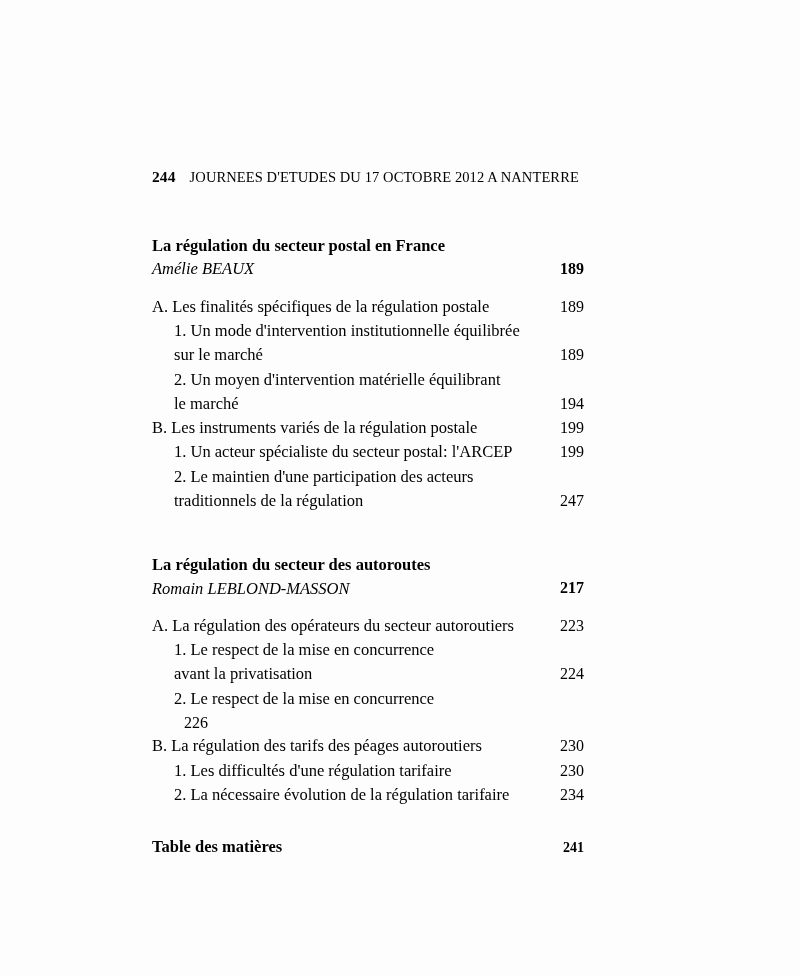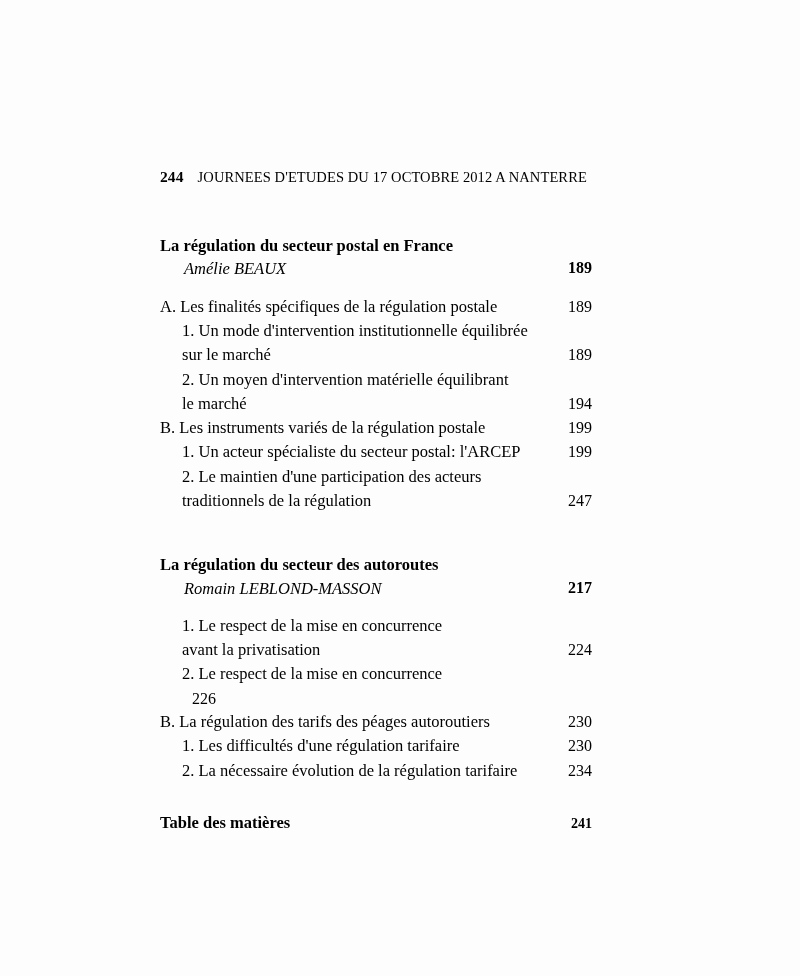--- a/index.html
+++ b/index.html
@@ -17,21 +17,21 @@
   }
   .page {
     position: absolute;
     left: 0; top: 0;
     width: 800px;
     height: 976px;
     background: #fdfdfd;
   }
   .content {
     position: absolute;
-    left: 160px;
+    left: 152px;
     top: 168px;
     width: 432px;
   }
 
   
   .runhead {
     display: flex;
     align-items: baseline;
     font-size: 14.5px;
     letter-spacing: 0.1px;
@@ -51,26 +51,25 @@
   .entry {
     margin-bottom: 30px;
   }
   .entry-head {
     font-weight: bold;
     font-size: 16.5px;
     line-height: 1.42;
   }
   .entry-author-row {
     display: flex;
-    align-items: flex-start;
+    align-items: flex-end;
     justify-content: space-between;
     font-size: 16.5px;
     line-height: 1.42;
     margin-bottom: 14px;
-    margin-left: 24px;
   }
   .entry-author {
     font-style: italic;
   }
   .entry-page {
     font-weight: bold;
     font-size: 16px;
     min-width: 34px;
     text-align: right;
   }
@@ -168,20 +167,24 @@
 
     <div class="spacer-sm"></div>
 
     <div class="entry">
       <div class="entry-head">La régulation du secteur des autoroutes</div>
       <div class="entry-author-row">
         <span class="entry-author">Romain LEBLOND-MASSON</span>
         <span class="entry-page">217</span>
       </div>
 
+      <div class="toc-line indent-1">
+        <span class="toc-label">A. La régulation des opérateurs du secteur autoroutiers</span>
+        <span class="toc-num">223</span>
+      </div>
       <div class="toc-line indent-2">
         <span class="toc-label">1. Le respect de la mise en concurrence</span>
         <span class="toc-num"></span>
       </div>
       <div class="toc-line indent-2 cont">
         <span class="toc-label">avant la privatisation</span>
         <span class="toc-num">224</span>
       </div>
       <div class="toc-line indent-2">
         <span class="toc-label">2. Le respect de la mise en concurrence</span>

